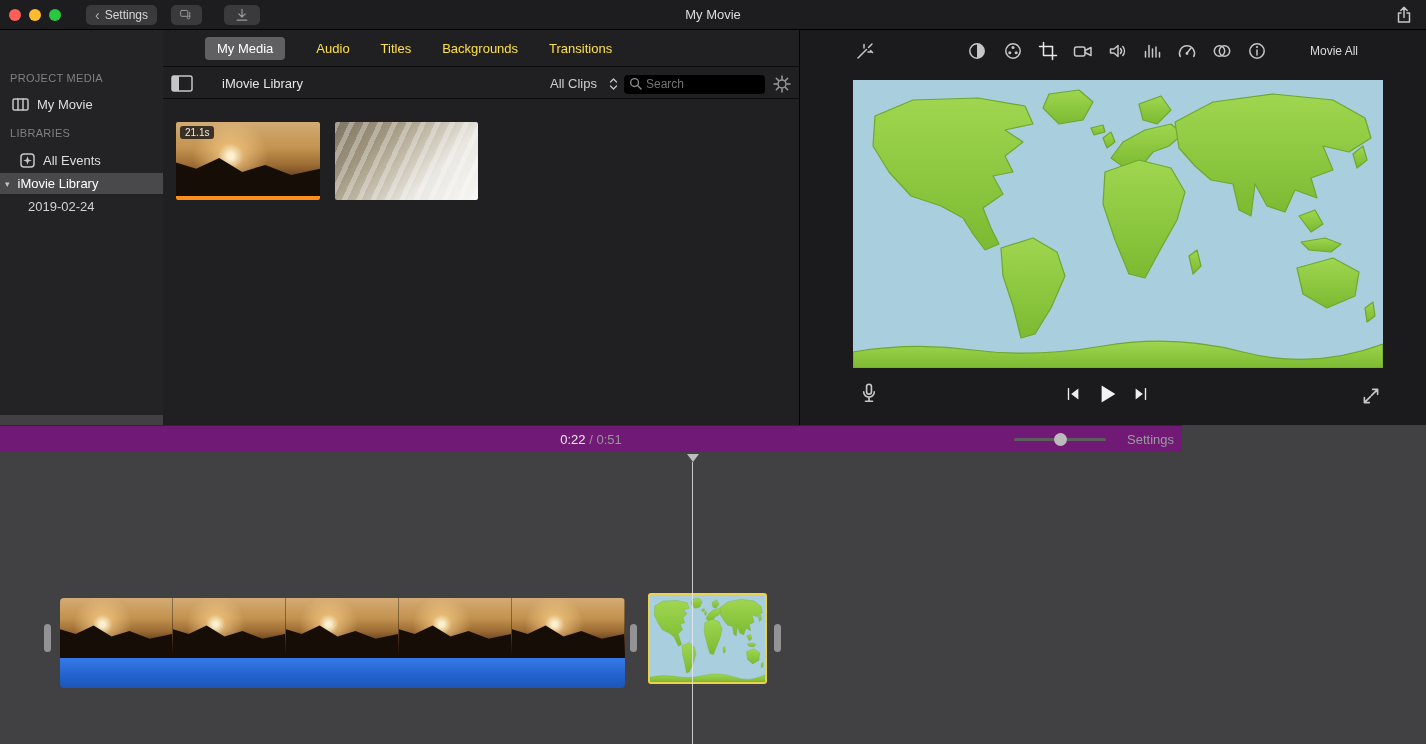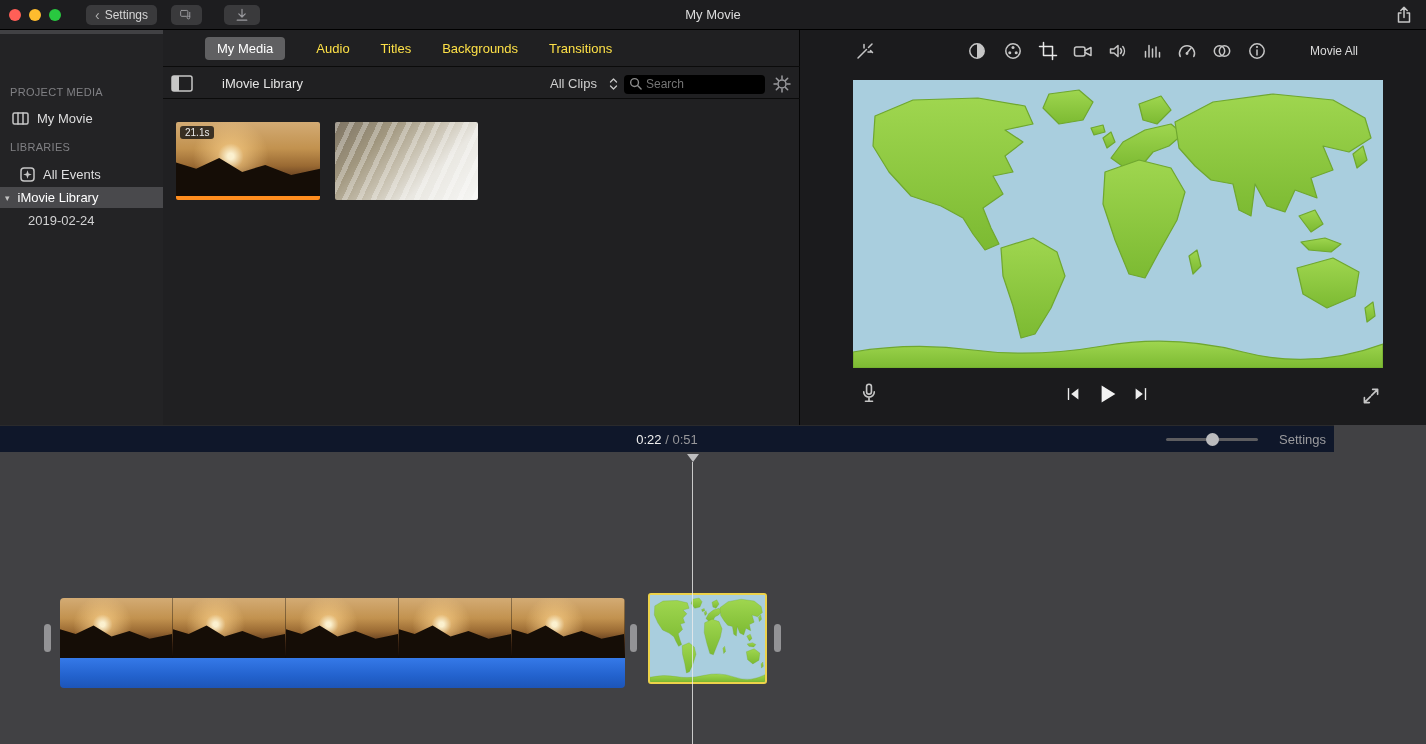--- a/index.html
+++ b/index.html
@@ -10,21 +10,21 @@
   .titlebar { position:absolute; left:0; top:0; width:1426px; height:30px;
               background:#1d1d1f; border-bottom:1px solid #000; z-index:20; }
   .light { position:absolute; top:9px; width:12px; height:12px; border-radius:50%; }
   .tb-btn { position:absolute; top:5px; height:20px; background:#3a3a3c; border-radius:5px;
             display:flex; align-items:center; justify-content:center; color:#d6d6d6;
             font-size:12px; padding:0 9px; gap:5px; }
   .tb-title { position:absolute; left:0; right:0; top:7px; text-align:center;
               color:#dcdcdc; font-size:13px; }
 
   
-  .sidebar { position:absolute; left:0; top:34px; width:187px; height:395px;
+  .sidebar { position:absolute; left:0; top:20px; width:187px; height:395px;
              background:#232325; border-right:1px solid #050505; }
   .sb-header { position:absolute; left:10px; font-size:11px; color:#808084; letter-spacing:.3px; }
   .sb-item { position:absolute; left:0; width:163px; height:21px; display:flex;
              align-items:center; color:#dededf; font-size:13px; }
   .sb-item .txt { margin-left:8px; }
   .sb-item.selected { background:#49494c; color:#fff; }
 
   .media { position:absolute; left:163px; top:30px; width:637px; height:395px;
            background:#202022; border-right:1px solid #050505; }
   .mb-tabs { position:absolute; left:0; top:0; width:637px; height:37px;
@@ -59,22 +59,22 @@
       linear-gradient(135deg,#7e7464 0%,#a1977f 28%,#c6bfae 48%,#e9e7e1 68%,#f6f6f4 100%); }
 
   .preview { position:absolute; left:800px; top:30px; width:626px; height:395px; background:#1b1b1d; }
   .pv-ico { position:absolute; top:11px; width:20px; height:20px; }
   .pv-reset { position:absolute; left:510px; top:14px; font-size:12px; color:#dadada; }
   .pv-video { position:absolute; left:53px; top:50px; width:530px; height:288px; background:#a9cede; }
   .pv-ctrl { position:absolute; width:22px; height:22px; }
   .pv-play { position:absolute; left:264px; top:352px; display:flex; align-items:center; gap:13px; }
 
   
-  .tl-header { position:absolute; left:0; top:425px; width:1334px; height:27px;
-               background:#0f172a; border-top:1px solid #2a2a2c;padding-left:24px; }
+  .tl-header { position:absolute; left:0; top:425px; width:1182px; height:27px;
+               background:#701a75; border-top:1px solid #2a2a2c;padding-left:24px; }
   .tl-time { position:absolute; left:0; right:0; top:6px; text-align:center; font-size:13px; }
   .tl-time .cur { color:#efefef; } .tl-time .sep,.tl-time .tot { color:#97979a; }
   .tl-zoom { position:absolute; right:76px; top:12px; width:92px; height:3px;
              background:#5d5d60; border-radius:2px; }
   .tl-zoom .thumb { position:absolute; left:40px; top:-5px; width:13px; height:13px;
                     border-radius:50%; background:#bbbbbd; }
   .tl-settings { position:absolute; right:8px; top:6px; font-size:13px; color:#9b9b9e; }
 
   .tl-body { position:absolute; left:0; top:452px; width:1426px; height:292px; background:#414144; }
   .handle { position:absolute; width:7px; height:28px; border-radius:3.5px; background:#939396; top:172px; z-index:2; }

